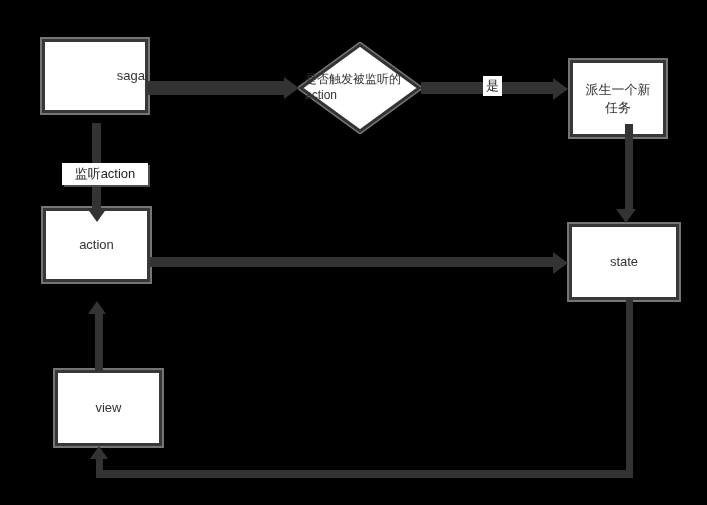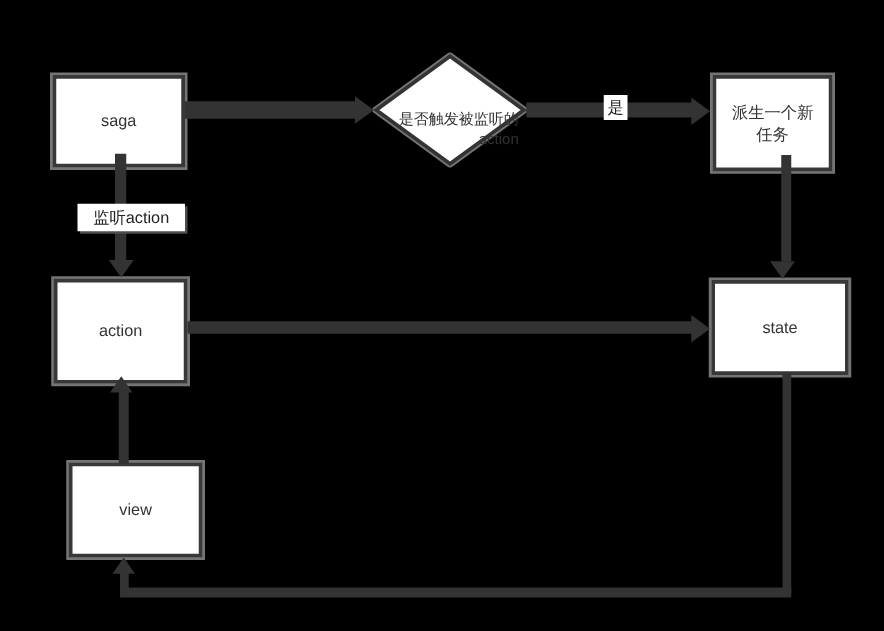--- a/index.html
+++ b/index.html
@@ -7,33 +7,33 @@
     position:relative;width:707px;height:505px;background:#000000;overflow:hidden;
     font-family:"Liberation Sans",sans-serif;
   }
   
   .node{
     position:absolute;box-sizing:border-box;background:#ffffff;
     border:3px solid #383838;outline:2px solid #757575;
     display:flex;align-items:center;justify-content:center;
     color:#333333;font-size:13px;text-align:center;line-height:1.35;
   }
-  #node-saga  {left:42px; top:60px;  width:106px;height:74px;}
+  #node-saga  {left:42px; top:39px;  width:106px;height:74px;justify-content:flex-end;}
   #node-spawn {left:570px;top:60px;  width:96px;height:77px;padding:0 10px;}
-  #node-action{left:43px; top:223px; width:107px;height:84px;}
+  #node-action{left:43px; top:208px; width:107px;height:74px;}
   #node-state {left:569px;top:224px; width:110px;height:76px;}
   #node-view  {left:55px; top:370px; width:107px;height:76px;}
 
   
   #decision{position:absolute;left:298px;top:42px;width:124px;height:92px;}
   #decision svg{position:absolute;left:0;top:0;}
   #decision .diamond-text{
-    position:absolute;left:7px;top:16px;width:110px;height:92px;
+    position:absolute;left:7px;top:0;width:110px;height:92px;
     display:flex;align-items:center;justify-content:center;
-    color:#333333;font-size:12px;text-align:right;line-height:1.3;
+    color:#333333;font-size:12px;text-align:left;line-height:1.3;
   }
 
   
   .edge{position:absolute;background:#333333;}
   #e1-line{left:148px;top:81px;width:140px;height:14px;}
   #e2-line{left:421px;top:82px;width:134px;height:12px;}
   #e3-line{left:92px; top:123px;width:9px;  height:85px;}
   #e4-line{left:625px;top:124px;width:8px;  height:85px;}
   #e5-line{left:150px;top:257px;width:404px;height:10px;}
   #e6-line{left:95px; top:313px;width:8px;  height:58px;}

